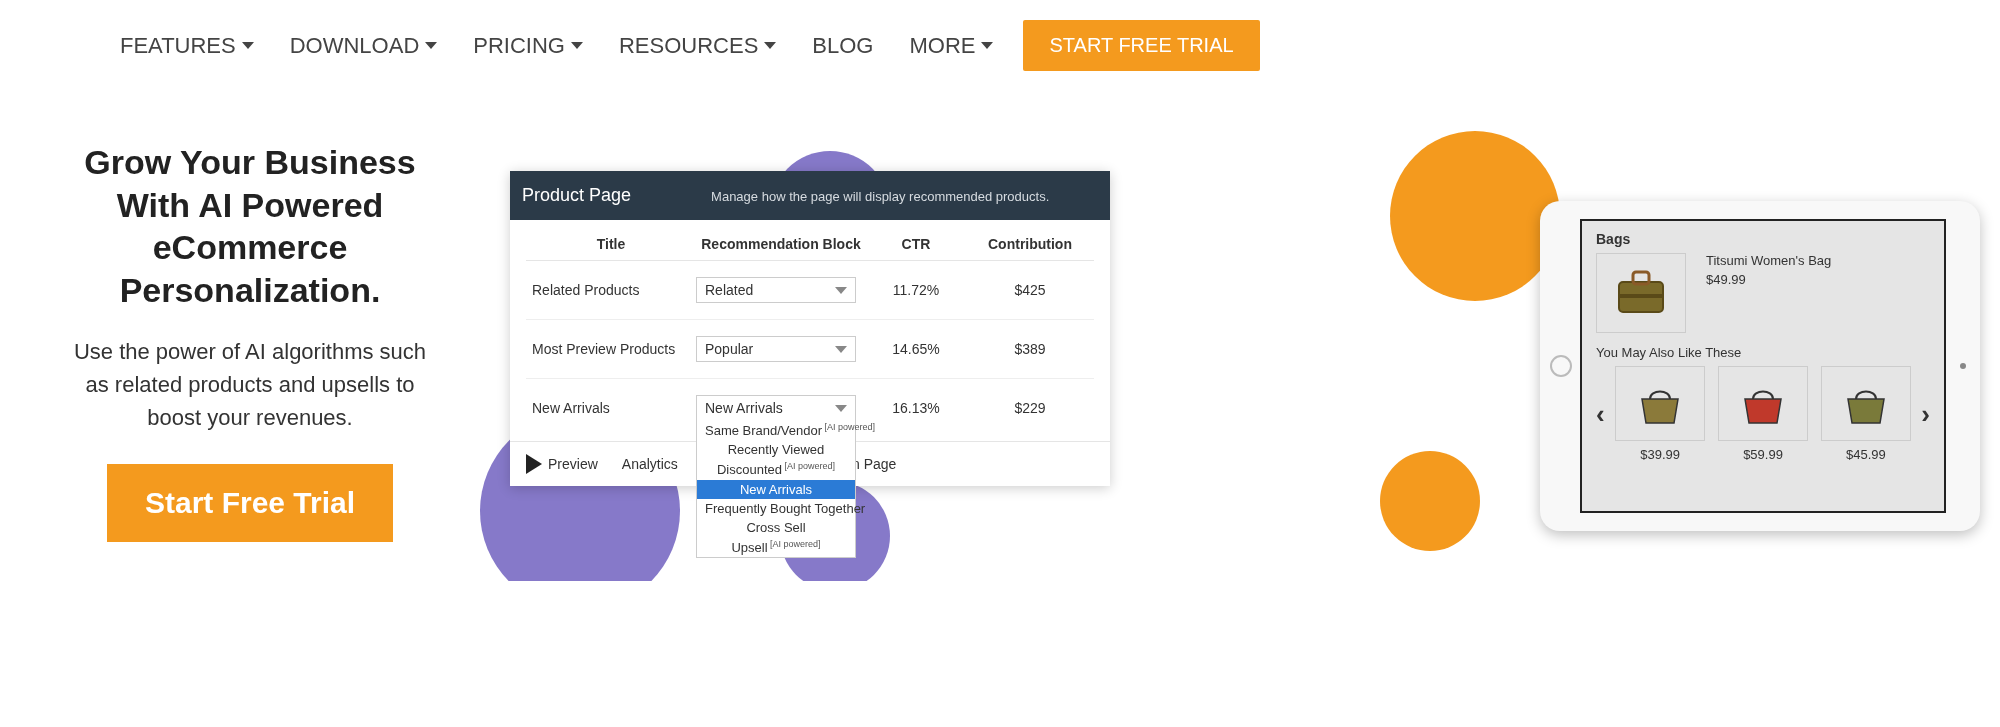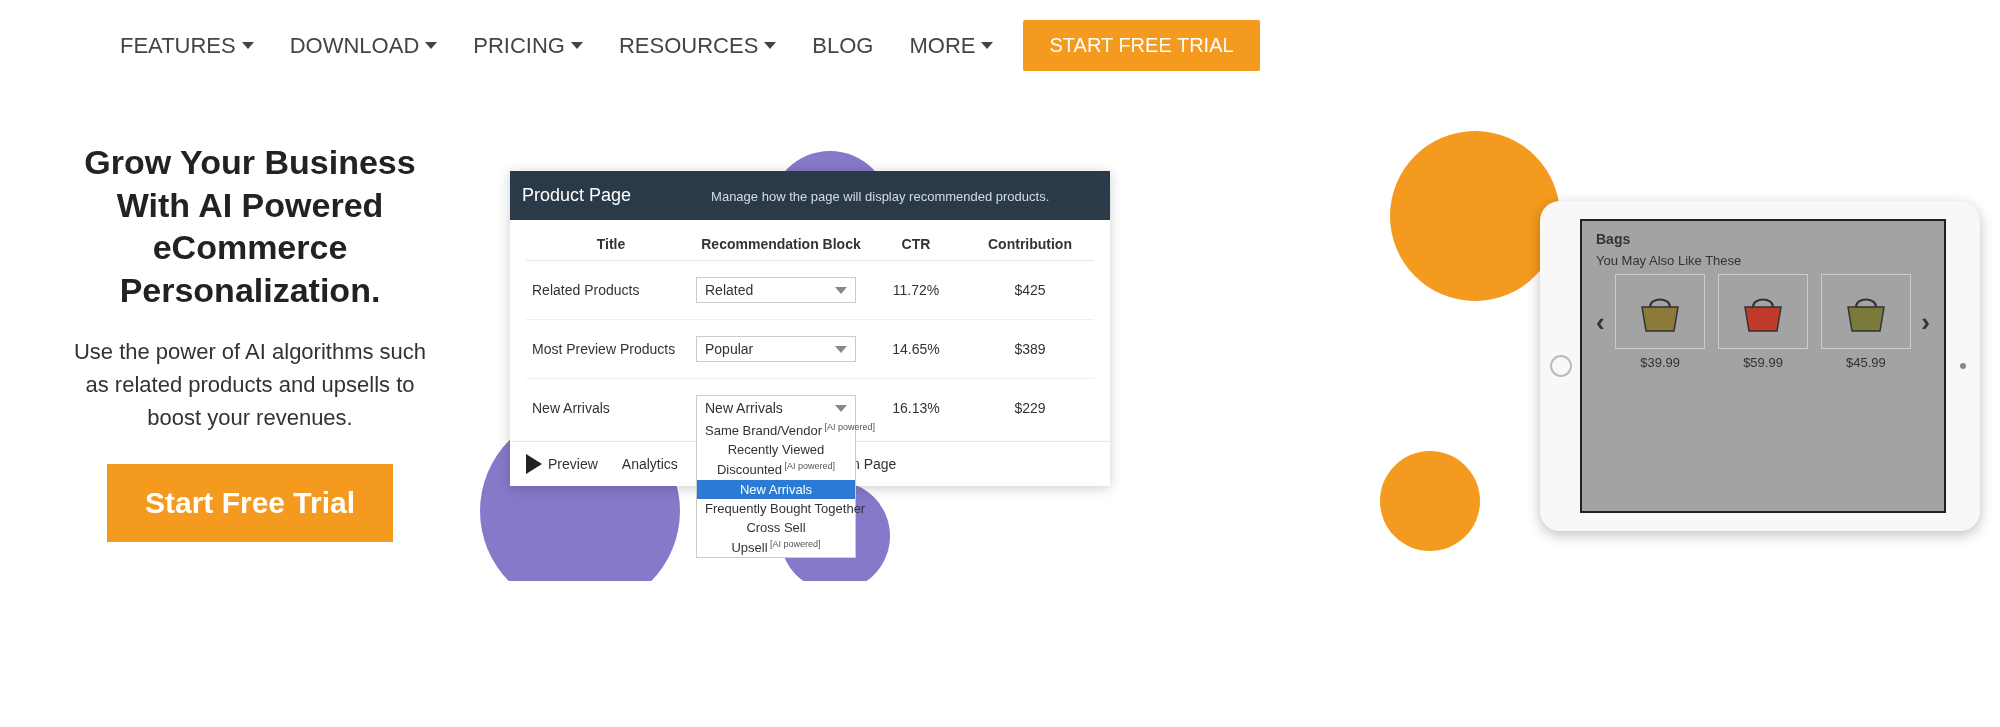--- a/index.html
+++ b/index.html
@@ -49,21 +49,21 @@
 .dd-item.selected { background: #2b7bd6; color: #fff; }
 .ai-tag { font-size: 9px; vertical-align: super; color: #555; }
 .panel-footer { display: flex; align-items: center; gap: 24px; padding: 12px 16px; font-size: 14px; border-top: 1px solid #e5e5e5; }
 .play-icon { width: 0; height: 0; border-top: 10px solid transparent; border-bottom: 10px solid transparent; border-left: 16px solid #222; margin-right: 6px; }
 .code-icon { font-family: monospace; font-size: 13px; color: #333; }
 
 
 .tablet { position: absolute; top: 60px; right: -40px; width: 440px; height: 330px; background: #f8f8f8; border-radius: 20px; box-shadow: 0 4px 14px rgba(0,0,0,0.25); z-index: 3; padding: 18px 34px 18px 40px; }
 .tablet-home { position: absolute; left: 10px; top: 50%; transform: translateY(-50%); width: 22px; height: 22px; border: 2px solid #bbb; border-radius: 50%; }
 .tablet-cam { position: absolute; right: 14px; top: 50%; transform: translateY(-50%); width: 6px; height: 6px; background: #888; border-radius: 50%; }
-.screen { width: 100%; height: 100%; border: 2px solid #222; background: #a3a3a3; padding: 10px 14px; overflow: hidden; }
+.screen { width: 100%; height: 100%; border: 2px solid #222; background: #e5e5e5; padding: 10px 14px; overflow: hidden; }
 .screen-title { font-size: 14px; font-weight: 600; margin-bottom: 6px; }
 .prod-main { display: flex; gap: 20px; align-items: flex-start; margin-bottom: 12px; }
 .prod-img-box { width: 90px; height: 80px; border: 1px solid #ccc; display: flex; align-items: center; justify-content: center; }
 .prod-name { font-size: 13px; font-weight: 500; margin-bottom: 4px; }
 .prod-price { font-size: 13px; }
 .rec-title { font-size: 13px; font-weight: 500; margin: 6px 0; }
 .rec-row { display: flex; align-items: center; gap: 8px; }
 .rec-item { flex: 1; text-align: center; }
 .rec-img { width: 90px; height: 75px; border: 1px solid #ccc; margin: 0 auto 6px auto; display: flex; align-items: center; justify-content: center; }
 .rec-price { font-size: 13px; }
@@ -186,20 +186,33 @@
           <span>Change Location On Page</span>
         </div>
       </div>
     </div>
 
     <div class="tablet">
       <div class="tablet-home"></div>
       <div class="tablet-cam"></div>
       <div class="screen">
         <div class="screen-title">Bags</div>
+        <div class="prod-main">
+          <div class="prod-img-box">
+            <svg width="60" height="50" viewBox="0 0 60 50">
+                <rect x="8" y="14" width="44" height="30" rx="4" fill="#7a6a2a" stroke="#5a4a18" stroke-width="2"></rect>
+                <rect x="22" y="4" width="16" height="12" rx="3" fill="none" stroke="#8a5a28" stroke-width="3"></rect>
+                <rect x="8" y="26" width="44" height="4" fill="#5a4a18"></rect>
+              </svg>
+          </div>
+          <div>
+            <div class="prod-name">Titsumi Women's Bag</div>
+            <div class="prod-price">$49.99</div>
+          </div>
+        </div>
         <div class="rec-title">You May Also Like These</div>
         <div class="rec-row">
           <span class="arrow">‹</span>
           <div id="recs" style="display:flex;gap:8px;flex:1">
               <div class="rec-item">
                 <div class="rec-img">
                   <svg width="56" height="46" viewBox="0 0 56 46">
                     <path d="M10 18 L46 18 L42 42 L14 42 Z" fill="#8b7a3a" stroke="#333" stroke-width="1.5"></path>
                     <path d="M18 18 C18 8 38 8 38 18" fill="none" stroke="#333" stroke-width="2"></path>
                   </svg>

